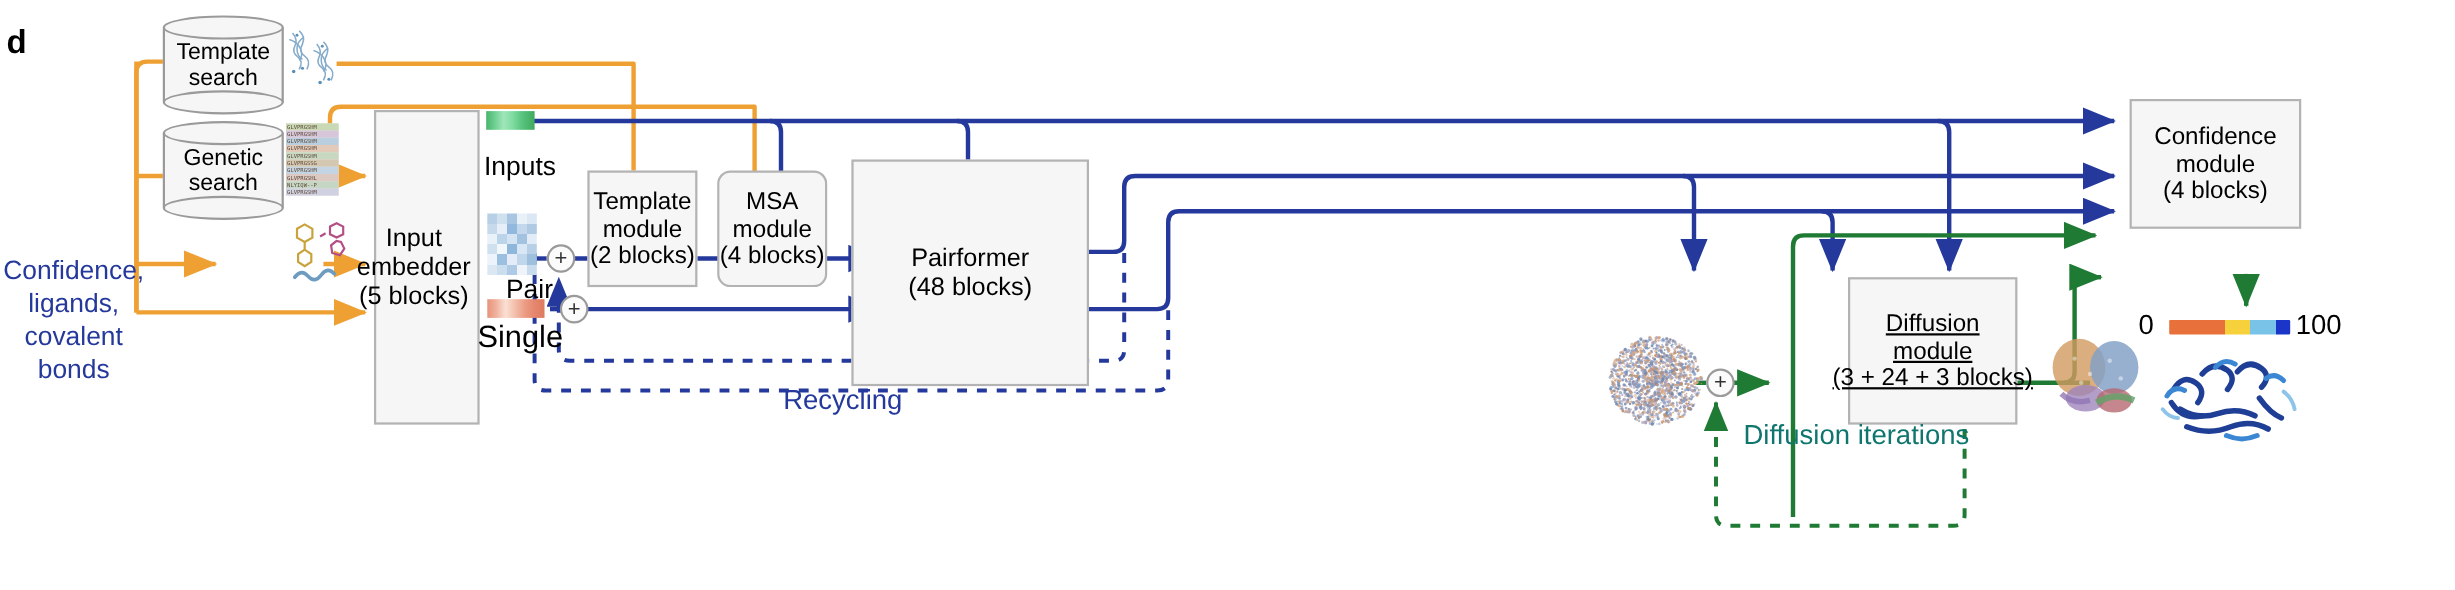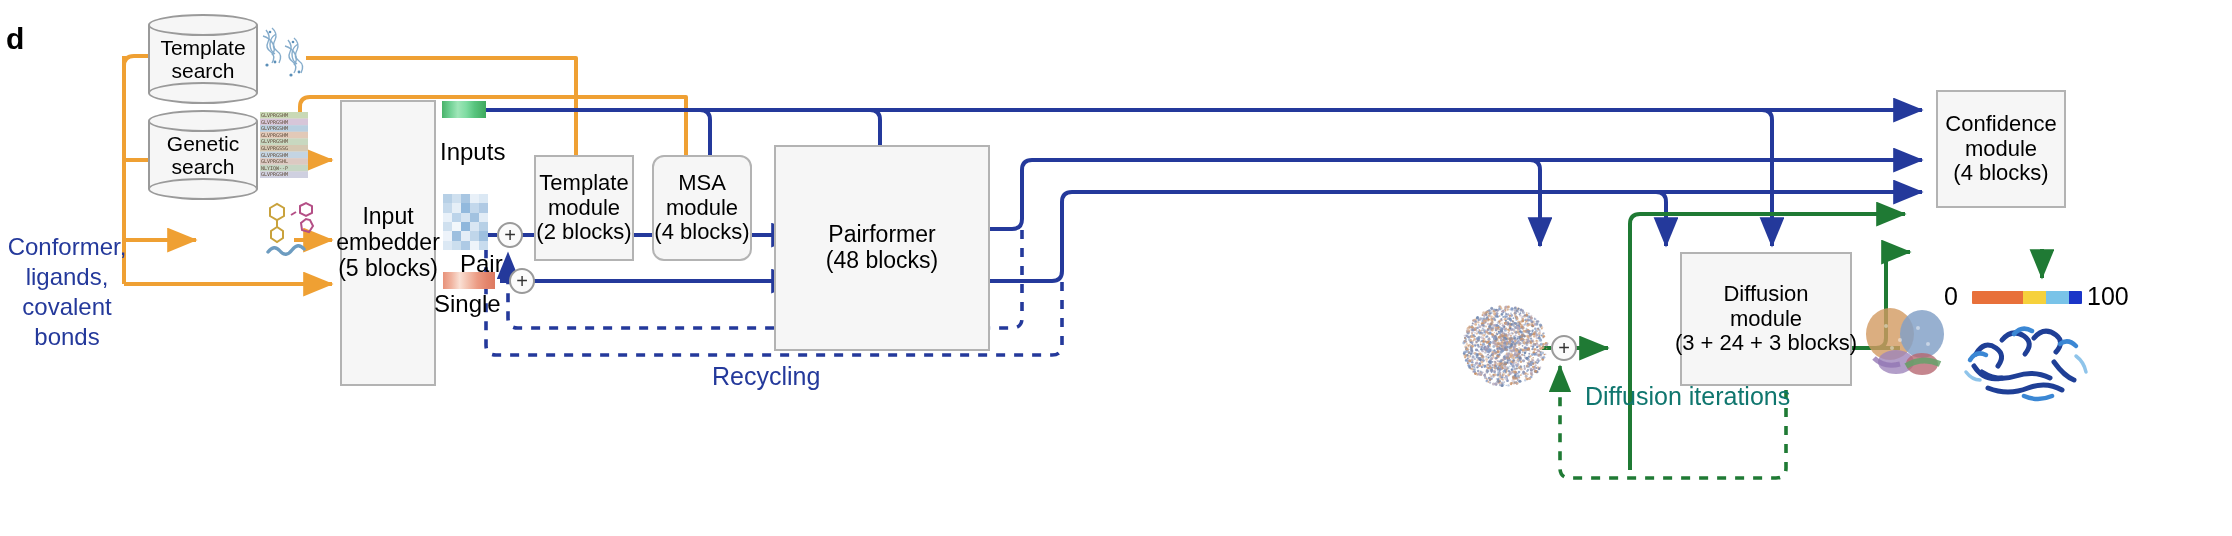--- a/index.html
+++ b/index.html
@@ -117,21 +117,21 @@
       <path d="M2042,249 L2042,278" stroke="#1f7a34" stroke-width="4" marker-end="url(#aG)"></path>
 
       <path d="M1786,390 L1786,468 Q1786,478 1776,478 L1570,478 Q1560,478 1560,468 L1560,366" stroke="#1f7a34" stroke-width="3.6" stroke-dasharray="9,9" marker-end="url(#aG)"></path>
 
     </g>
   </svg>
 
   <div class="bigD" style="left:6px;top:22px;font-size:30px;">d</div>
 
   <div class="txt blue center" style="left:0px;top:232px;width:134px;font-size:24px;line-height:1.25;">
-    <span class="ln">Conformer,</span><br>
+    <span class="ln">Confidence,</span><br>
     <span class="ln">ligands,</span><br>
     <span class="ln">covalent</span><br>
     <span class="ln">bonds</span>
   </div>
 
   <div class="cyl" style="left:148px;top:14px;width:110px;height:90px;">
     <div class="body"></div>
     <div class="bot"></div>
     <div class="top"></div>
     <div class="lbl" style="font-size:21px;">
@@ -211,21 +211,21 @@
         <path d="M42,8 l6,-3 l6,3 l0,7 l-6,3 l-6,-3 z"></path>
         <path d="M48,21 l-5,4 l1,7 l7,2 l4,-6 l-3,-6 z"></path>
         <path d="M38,14 l-5,3"></path>
       </g>
       <g stroke="#6d9cc0" stroke-width="3.4" stroke-linecap="round">
         <path d="M10,54 q6,-8 12,-1 q6,7 12,-1 q6,-8 12,-1"></path>
       </g>
     </g>
   </svg>
 
-  <div class="node panel" style="left:340px;top:100px;width:96px;height:286px;font-size:23px;">
+  <div class="node panel" style="left:340px;top:100px;width:96px;height:286px;font-size:23px;justify-content:flex-end;">
     <div class="lines">
       <span class="ln">Input</span>
       <span class="ln">embedder</span>
       <span class="ln">(5 blocks)</span>
     </div>
   </div>
 
   <div class="node panel" style="left:534px;top:155px;width:100px;height:106px;font-size:22px;">
     <div class="lines">
       <span class="ln">Template</span>
@@ -242,29 +242,29 @@
     </div>
   </div>
 
   <div class="node panel" style="left:774px;top:145px;width:216px;height:206px;font-size:23px;">
     <div class="lines">
       <span class="ln">Pairformer</span>
       <span class="ln">(48 blocks)</span>
     </div>
   </div>
 
-  <div class="node panel" style="left:1680px;top:252px;width:172px;height:134px;font-size:22px;">
+  <div class="node panel" style="left:1680px;top:252px;width:154px;height:134px;font-size:22px;text-decoration:underline;">
     <div class="lines">
       <span class="ln">Diffusion</span>
       <span class="ln">module</span>
       <span class="ln">(3 + 24 + 3 blocks)</span>
     </div>
   </div>
 
-  <div class="node panel" style="left:1936px;top:90px;width:130px;height:118px;font-size:22px;">
+  <div class="node panel" style="left:1936px;top:90px;width:156px;height:118px;font-size:22px;">
     <div class="lines">
       <span class="ln">Confidence</span>
       <span class="ln">module</span>
       <span class="ln">(4 blocks)</span>
     </div>
   </div>
 
   <div class="sw" style="left:442px;top:101px;width:44px;height:17px;
               background:linear-gradient(to right,#49b36a 0%,#6fd093 18%,#9fe6b8 36%,#7fdca2 55%,#58c47e 74%,#3fa95d 100%);"></div>
   <div class="txt" style="left:440px;top:119px;font-size:24px;margin-top:19px;">Inputs</div>
@@ -300,21 +300,21 @@
         <rect x="9" y="46.5" width="9" height="9.5" fill="#cbdeee"></rect>
       <rect x="18" y="46.5" width="9" height="9.5" fill="#aecae5"></rect>
         <rect x="27" y="46.5" width="9" height="9.5" fill="#eef4fa"></rect>
       <rect x="36" y="46.5" width="9" height="9.5" fill="#c8dcee"></rect>
     </g>
   </svg>
   <div class="txt" style="left:460px;top:250px;font-size:24px;">Pair</div>
 
   <div class="sw" style="left:443px;top:272px;width:52px;height:17px;
               background:linear-gradient(to right,#e8927a 0%,#f0b39f 16%,#fae0d4 32%,#f3c0ad 48%,#ec9b83 66%,#e4856c 84%,#dd7a60 100%);"></div>
-  <div class="txt" style="left:434px;top:290px;font-size:24px;">Single</div>
+  <div class="txt" style="left:434px;top:290px;font-size:28px;">Single</div>
 
   <div class="node" style="left:497px;top:222px;width:26px;height:26px;border:2px solid #9a9a9a;border-radius:50%;background:#fbfbfb;
               display:flex;align-items:center;justify-content:center;">
     <span style="font-size:20px;line-height:1;color:#333;">+</span>
   </div>
 
   <div class="node" style="left:509px;top:268px;width:26px;height:26px;border:2px solid #9a9a9a;border-radius:50%;background:#fbfbfb;
               display:flex;align-items:center;justify-content:center;">
     <span style="font-size:20px;line-height:1;color:#333;">+</span>
   </div>
@@ -1868,16 +1868,16 @@
         <path d="M102,34 q8,-6 16,2"></path>
         <path d="M66,86 q14,6 28,0"></path>
       </g>
       <g stroke="#8fc4ea" stroke-width="3.5">
         <path d="M8,62 q6,8 14,8"></path>
         <path d="M118,46 q8,6 10,16"></path>
       </g>
     </g>
   </svg>
 
-  <div class="txt blue" style="left:712px;top:350px;font-size:25px;margin-top:12px;">Recycling</div>
+  <div class="txt blue" style="left:712px;top:350px;font-size:25px;">Recycling</div>
   <div class="txt green" style="left:1585px;top:345px;font-size:25px;">Diffusion iterations</div>
 
 </div>
 
 </body></html>

